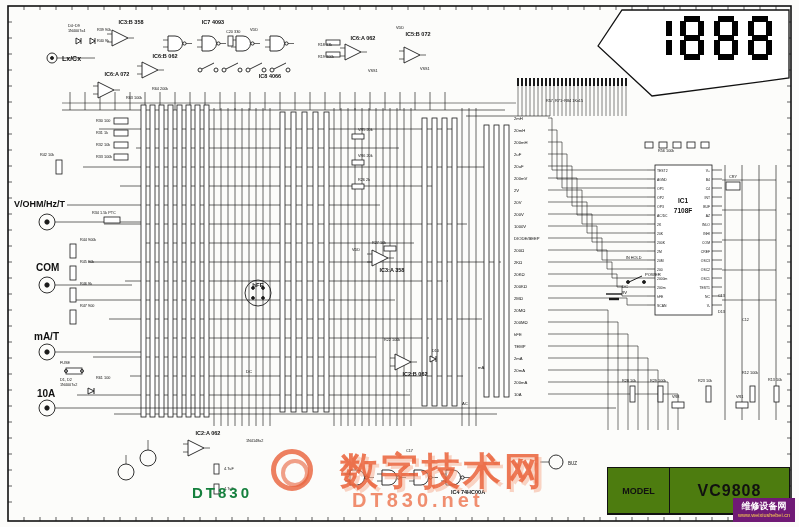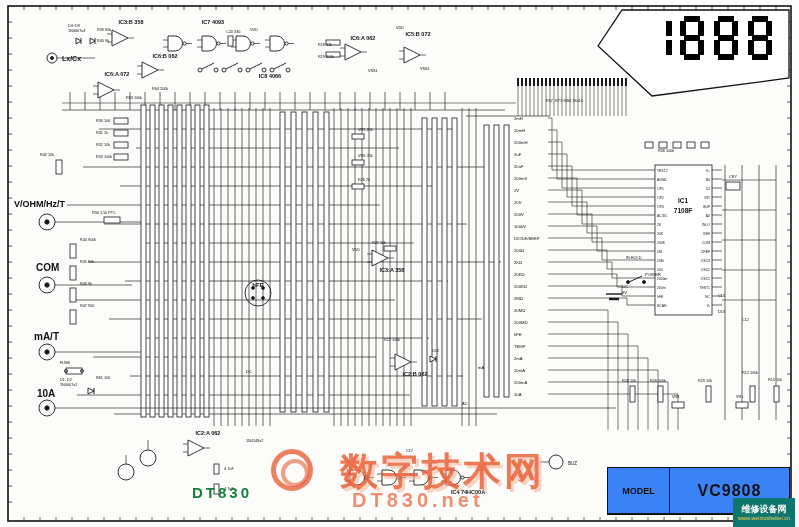--- a/index.html
+++ b/index.html
@@ -12,30 +12,30 @@
   .wm-logo{position:absolute;left:271px;top:449px;width:42px;height:42px;
     border:5px solid rgba(232,96,58,.8);border-radius:50%;z-index:5}
   .wm-logo::after{content:"";position:absolute;left:5px;top:5px;width:20px;height:20px;
     border:4px solid rgba(232,96,58,.6);border-radius:50%}
   .wm-cn{position:absolute;left:340px;top:446px;font-size:38px;font-weight:bold;
     color:rgba(233,92,50,.82);letter-spacing:3px;z-index:5;white-space:nowrap;
     text-shadow:3px 3px 0 rgba(246,176,150,.55)}
   .wm-site{position:absolute;left:352px;top:489px;font-size:20px;font-weight:bold;
     color:rgba(236,110,72,.78);letter-spacing:4px;z-index:5;white-space:nowrap}
   .titleblock{position:absolute;left:607px;top:467px;width:183px;height:48px;
-    border:1.3px solid #111;background:#3b82f6;z-index:3;display:flex;flex-direction:column}
+    border:1.3px solid #111;background:#4d7c0f;z-index:3;display:flex;flex-direction:column}
   .tb-row{display:flex;flex:1;min-height:0}
   .tb-row.r1{border-bottom:1.2px solid #111}
   .tb-cell{border-right:1.2px solid #111;display:flex;align-items:center;justify-content:center;
     font-size:9px;font-weight:bold;color:#111;overflow:hidden}
   .tb-cell.grow{flex:1;border-right:none}
   .tb-cell.w62{width:62px}
   .tb-cell.w60{width:60px;border-right:1.2px solid #111}
   .tb-cell.model{font-size:16px;letter-spacing:1px}
-  .badge{position:absolute;left:733px;top:498px;width:62px;height:30px;background:#0f766e;
+  .badge{position:absolute;left:733px;top:498px;width:62px;height:24px;background:#701a75;
     z-index:6;display:flex;flex-direction:column;align-items:center;justify-content:center;line-height:1.1}
   .badge .b1{font-size:9px;font-weight:bold;color:#fff;white-space:nowrap}
   .badge .b2{font-size:5.5px;color:#ffd34d;white-space:nowrap}
 </style>
 </head>
 <body>
 
 <div class="page">
   <svg id="schem" width="799" height="527" viewBox="0 0 799 527" font-family="&quot;Liberation Sans&quot;, sans-serif">
       <g>

